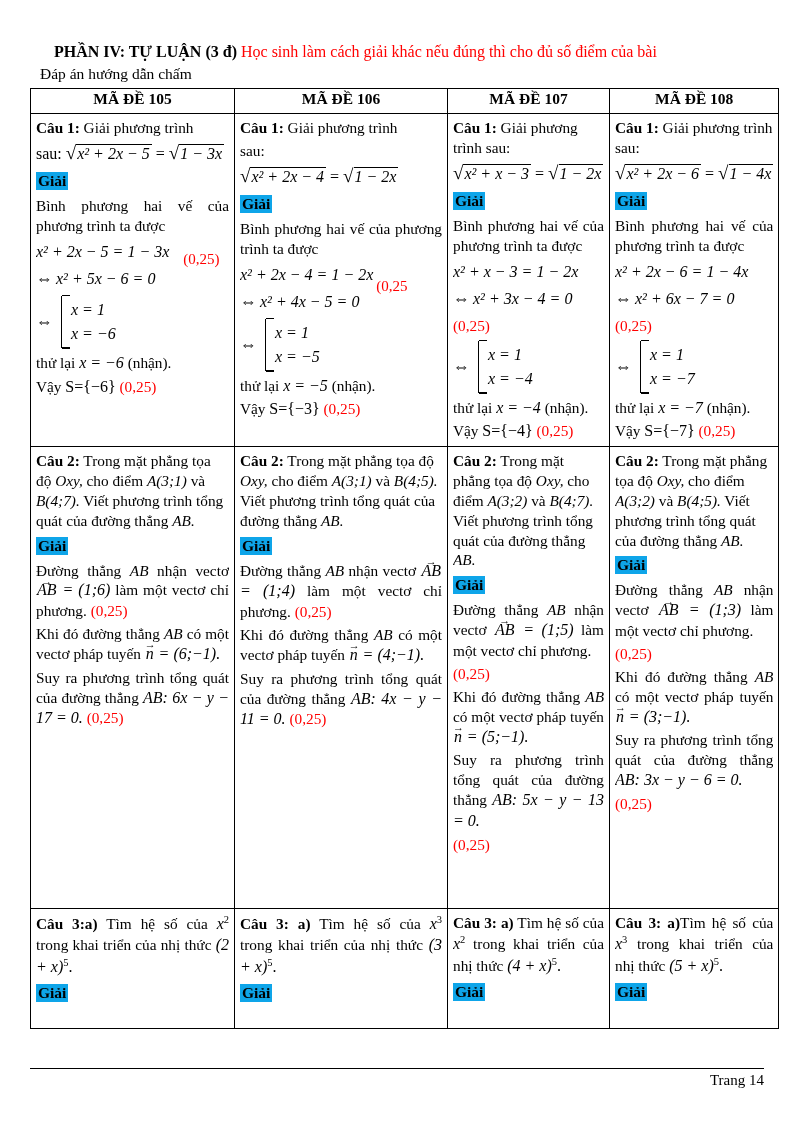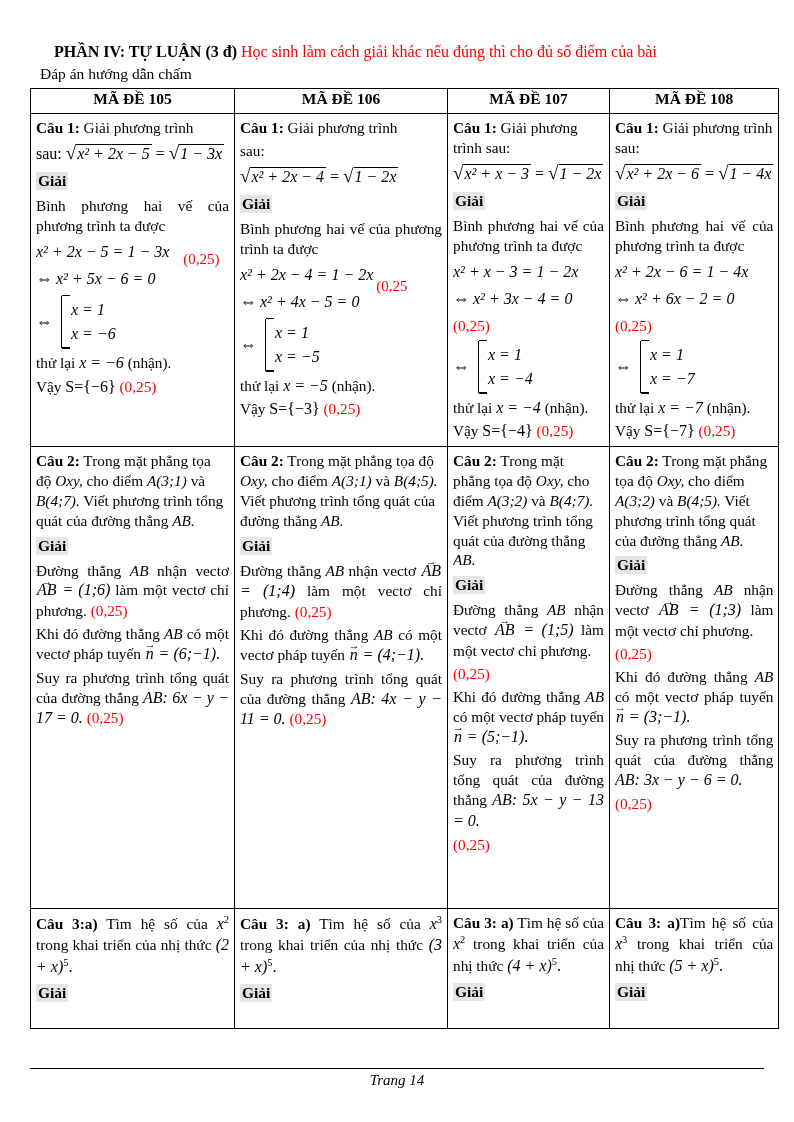--- a/index.html
+++ b/index.html
@@ -18,34 +18,34 @@
   .just{text-align:justify;}
   .m{font-style:italic;}
   .m2{font-size:16px;}
   .mline{font-size:16px;margin:5px 0;line-height:1.35;}
   sup{font-size:10.5px;}
   .sqrt{white-space:nowrap;}
   .rs{font-size:19px;line-height:1;}
   .rb{border-top:1.4px solid #000;padding:0 2px 0 1px;font-size:16px;}
   .eqs{margin:0 4px;font-size:16px;}
   .iff{font-size:17px;margin-right:3px;}
-  .giai{display:inline-block;background:#e5e5e5;font-weight:700;font-size:15.5px;padding:0 2px;margin:3px 0;}
+  .giai{display:inline-block;background:#0ea5e9;font-weight:700;font-size:15.5px;padding:0 2px;margin:3px 0;}
   .caserow{display:flex;align-items:center;margin:5px 0;font-size:16px;}
   .cases{position:relative;display:inline-block;border-left:1.7px solid #000;padding:2px 0 2px 9px;margin-left:5px;}
   .cases::before,.cases::after{content:"";position:absolute;left:0;width:8px;height:1.7px;background:#000;}
   .cases::before{top:-1px;}
   .cases::after{bottom:-1px;}
   .cline{display:block;line-height:1.5;font-style:italic;}
   .vec{position:relative;display:inline-block;padding:0 1px;}
   .varr{position:absolute;top:-0.62em;left:0;width:100%;text-align:center;font-size:11px;font-style:normal;}
   .sub-score{position:relative;top:7px;margin-left:14px;font-size:15px;}
   .sub-score2{position:relative;top:11px;margin-left:3px;font-size:15px;}
   .footer{position:absolute;left:30px;right:30px;top:1068px;}
   .fline{border-top:1.3px solid #000;}
-  .fpage{text-align:center;font-size:15px;margin-top:3px;font-style:italic;}
+  .fpage{text-align:right;font-size:15px;margin-top:3px;}
 </style>
 </head>
 <body>
 
 <div class="page">
 
   <div class="head">
     <p class="h1"><b>PHẦN IV: TỰ LUẬN (3 đ)</b> <span class="red">Học sinh làm cách giải khác nếu đúng thì cho đủ số điểm của bài</span></p>
     <p class="h2">Đáp án hướng dẫn chấm</p>
   </div>
@@ -130,21 +130,21 @@
       </div>
           </td>
 
       <td>
             <div class="cell">
         <p class="para"><b>Câu 1:</b> <span>Giải phương trình sau:</span></p>
         <p class="mline"><span class="sqrt"><span class="rs">√</span><span class="rb m">x² + 2x − 6</span></span><span class="eqs">=</span><span class="sqrt"><span class="rs">√</span><span class="rb m">1 − 4x</span></span></p>
         <div class="giai">Giải</div>
         <p class="para just">Bình phương hai vế của phương trình ta được</p>
         <p class="mline"><span class="m">x² + 2x − 6 = 1 − 4x</span></p>
-        <p class="mline"><span class="iff">⇔</span><span class="m">x² + 6x − 2 = 0</span></p>
+        <p class="mline"><span class="iff">⇔</span><span class="m">x² + 6x − 7 = 0</span></p>
         <p class="para"><span class="red">(0,25)</span></p>
         <div class="caserow">
                 <span class="iff">⇔</span>
                 <span class="cases">
                   <span class="cline">x = 1</span>
                   <span class="cline">x = −7</span>
                 </span>
               </div>
         <p class="para just"><span>thử lại</span> <span class="m m2">x = −7</span> <span>(nhận).</span></p>
         <p class="para"><span>Vậy</span> <span class="m2">S={−7}</span> <span class="red">(0,25)</span></p>

